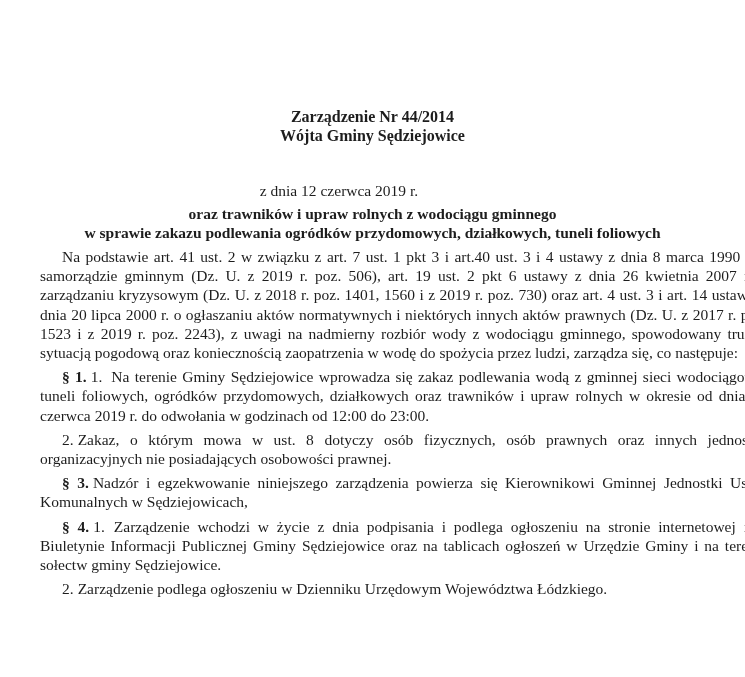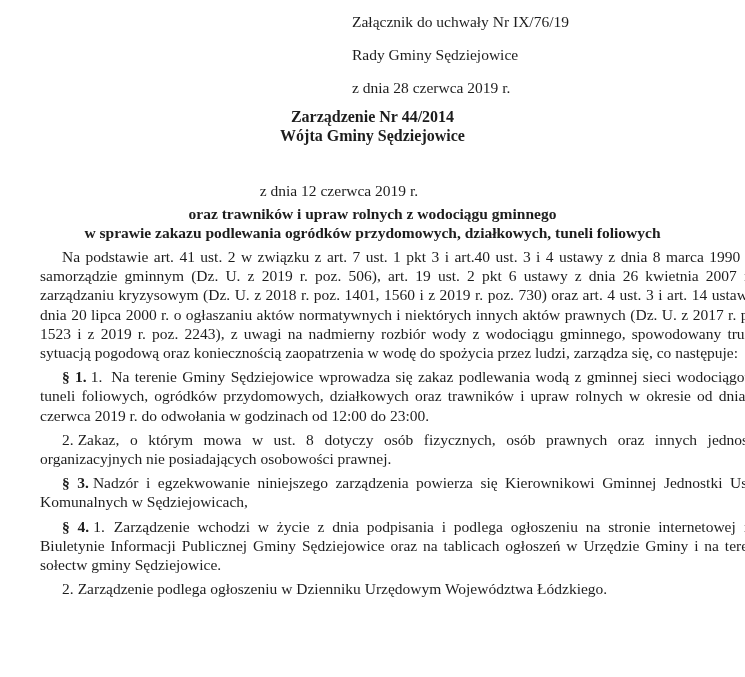--- a/index.html
+++ b/index.html
@@ -79,25 +79,20 @@
   }
   .mark:empty, .num:empty {
     display: none;
   }
 </style>
 </head>
 <body>
 
 <div class="page">
 
-  <div class="attachment-block">
-    <div>Załącznik do uchwały Nr IX/76/19</div>
-    <div>Rady Gminy Sędziejowice</div>
-    <div>z dnia 28 czerwca 2019 r.</div>
-  </div>
 
   <div class="title-block">
     <div>Zarządzenie Nr 44/2014</div>
     <div>Wójta Gminy Sędziejowice</div>
   </div>
 
   <div class="date-line">z dnia 12 czerwca 2019 r.</div>
 
   <div class="subject-block">
     <div>oraz trawników i upraw rolnych z wodociągu gminnego</div>

